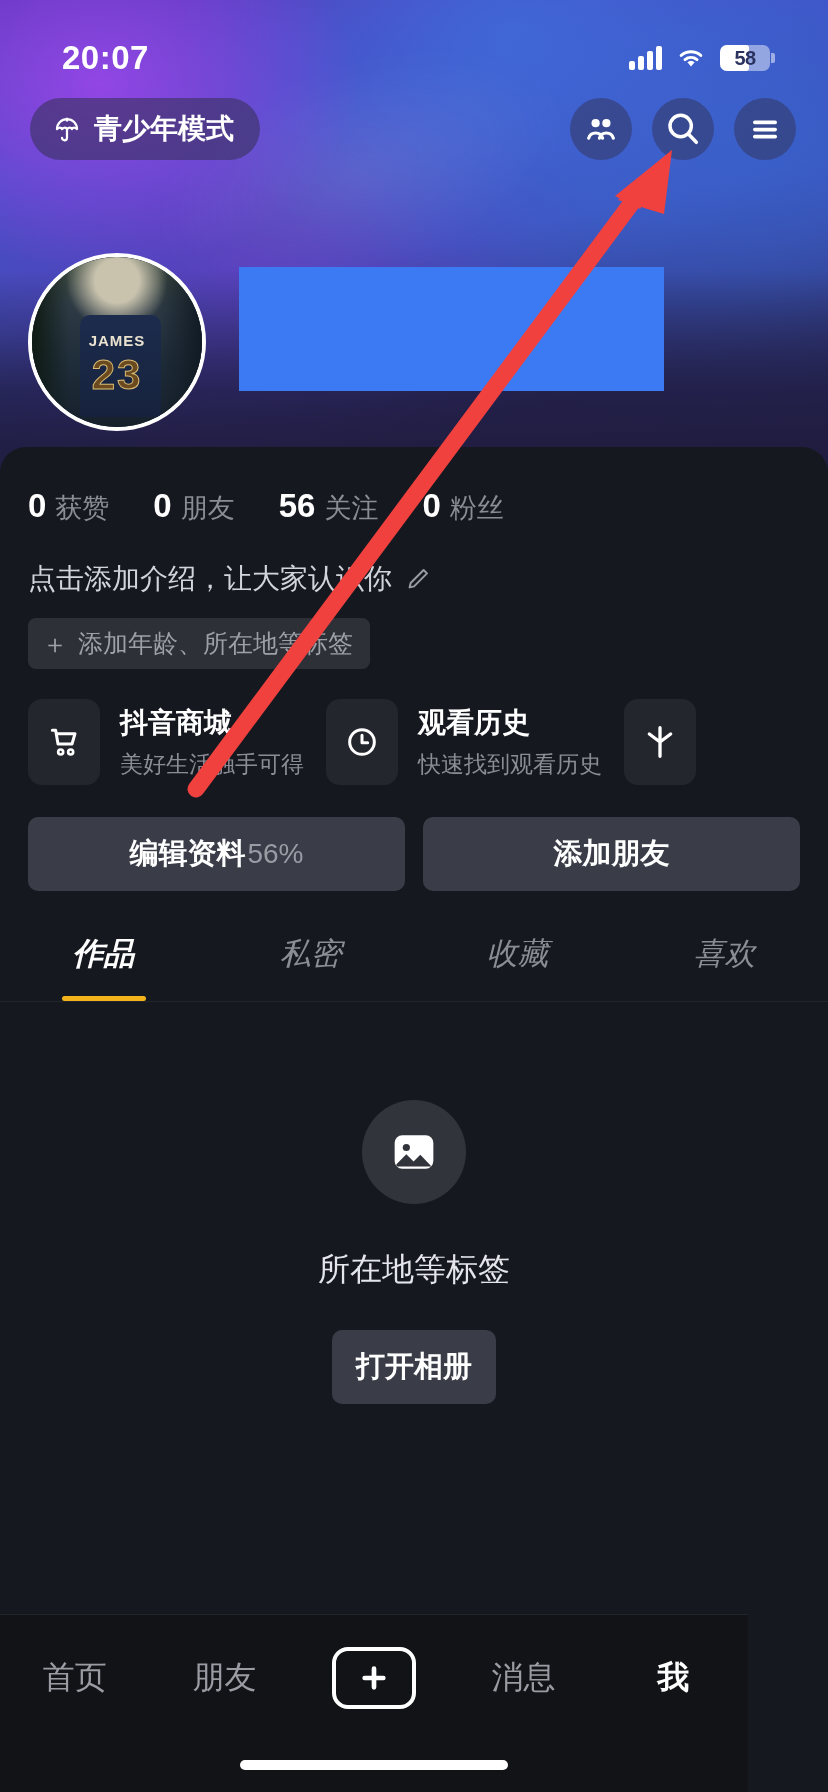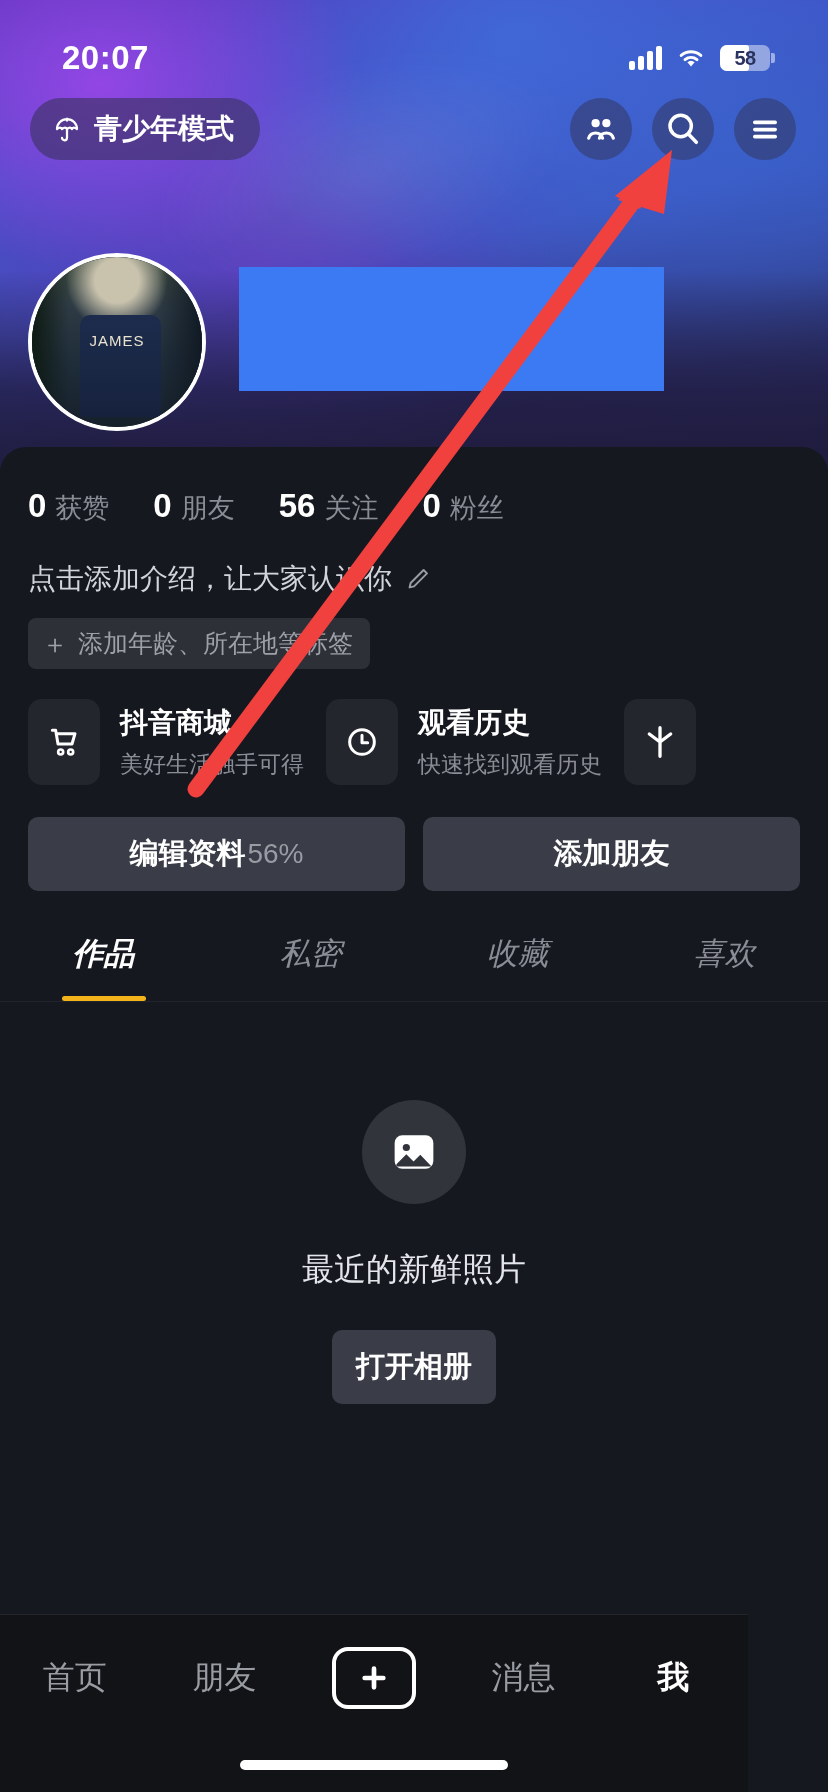--- a/index.html
+++ b/index.html
@@ -110,21 +110,21 @@
       linear-gradient(180deg, #3c4a3c 0%, #2d3a44 30%, #1f2d3a 62%, #16202b 100%);
   }
   .av-jersey {
     position: absolute; left: 28%; top: 34%; width: 48%; height: 60%;
     background: linear-gradient(180deg, #1d2c4d 0%, #16223d 100%);
     border-radius: 10px 10px 4px 4px;
   }
   .av-name {
     position: absolute; left: 0; right: 0; top: 44%;
     text-align: center; color: #e8e2cf;
-    font-size: 15px; font-weight: 400; letter-spacing: 1px;
+    font-size: 15px; font-weight: 700; letter-spacing: 1px;
   }
   .av-num {
     position: absolute; left: 0; right: 0; top: 55%;
     text-align: center; color: #6a4a1e;
     font-size: 42px; font-weight: 700; letter-spacing: 2px;
     -webkit-text-stroke: 1px #d9bb73;
   }
   .av-shadeL { position: absolute; left: 0; top: 0; bottom: 0; width: 22%;
     background: linear-gradient(90deg, #0e1a12 0%, rgba(14,26,18,0) 100%); }
   .av-shadeR { position: absolute; right: 0; top: 0; bottom: 0; width: 26%;
@@ -322,20 +322,21 @@
       </div>
     </div>
   </div>
 
   <div class="avatar">
     <div class="av-img">
       <div class="av-shadeL"></div>
       <div class="av-shadeR"></div>
       <div class="av-jersey"></div>
       <div class="av-name">JAMES</div>
+      <div class="av-num">23</div>
     </div>
   </div>
 
   <div class="redact"></div>
 
   <div class="sheet">
 
     
     <div class="stats">
       <div class="stat">
@@ -438,21 +439,21 @@
 
     
     <div class="empty">
       <div class="empty-ic">
         <svg width="54" height="54" viewBox="0 0 24 24">
           <rect x="3.4" y="4.6" width="17.2" height="14.8" rx="3.4" fill="#fff"></rect>
           <circle cx="8.6" cy="10" r="1.6" fill="#32343c"></circle>
           <path d="M4.2 17.4l4.4-4.4 3.2 3.2 3-3 5 5.2H4.2z" fill="#32343c"></path>
         </svg>
       </div>
-      <div class="empty-txt">最近的新鲜照片</div>
+      <div class="empty-txt">所在地等标签</div>
       <div class="empty-btn">打开相册</div>
     </div>
   </div>
 
   <div class="bottomnav">
     <div class="bn">
       <span class="t">首页</span>
     </div>
     <div class="bn">
       <span class="t">朋友</span>

